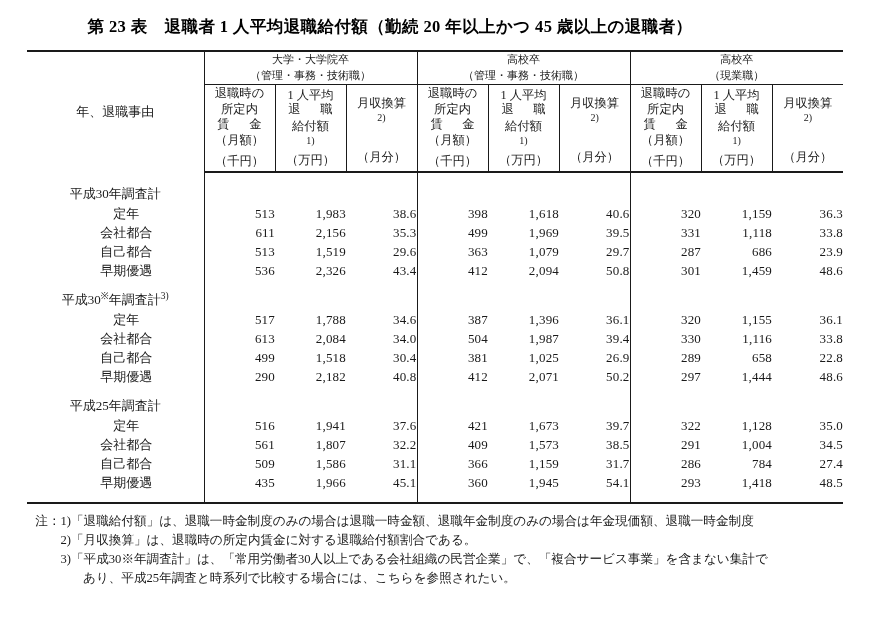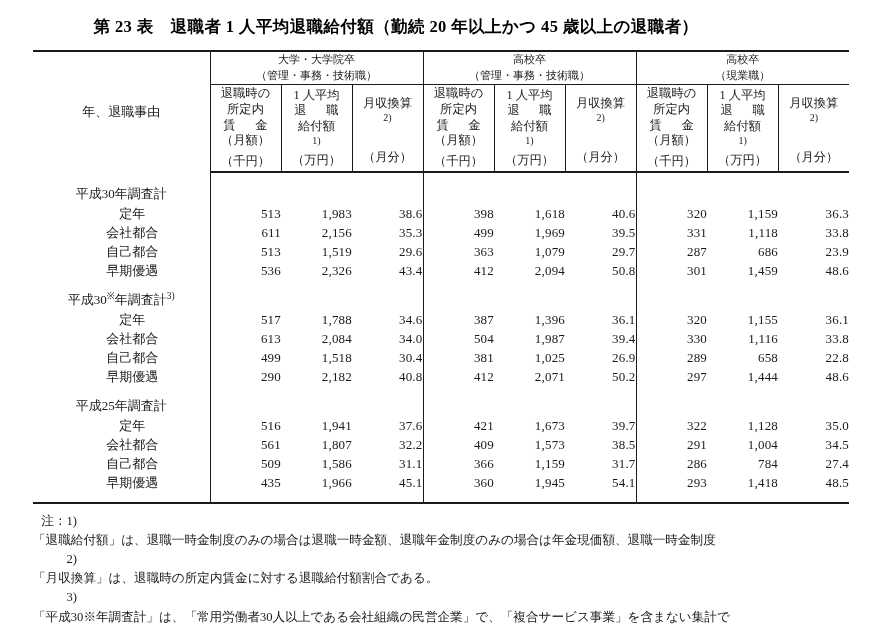--- a/index.html
+++ b/index.html
@@ -13,21 +13,20 @@
     font-family: "Liberation Serif", "DejaVu Serif", serif;
     color: #1a1a1a;
     overflow: hidden;
   }
 
   .page {
     position: relative;
     width: 780px;
     height: 628px;
     box-sizing: border-box;
-    margin-left: 6px;
   }
 
   
   .title {
     text-align: center;
     font-size: 16.5px;
     font-weight: bold;
     letter-spacing: 0.4px;
     padding-top: 16px;
     padding-bottom: 2px;
@@ -90,21 +89,21 @@
     height: 86px;
   }
   .sub-head .ln { display: block; white-space: nowrap; }
   .sub-head .sup { font-size: 10px; }
   .sub-head .unit {
     display: block;
     margin-top: 5px;
     white-space: nowrap;
   }
   .sub-head .spacer { display: block; height: 6px; }
-  .jw { letter-spacing: 0.30em; padding-left: 0.30em; }
+  .jw { letter-spacing: 0.30em; padding-left: 0.30em; font-family: Liberation Mono, monospace; }
 
   
   td.stub {
     text-align: center;
     font-size: 13px;
     padding-left: 8px;
     white-space: nowrap;
     line-height: 1.0;
   }
   td.stub.indent { padding-left: 22px; }
@@ -136,21 +135,20 @@
   
   .notes {
     margin: 8px 27px 0 27px;
     width: 816px;
     font-size: 12.6px;
     line-height: 1.52;
   }
   .note-row {
     display: flex;
     align-items: flex-start;
-    flex-direction: column;
   }
   .note-lead {
     flex: 0 0 auto;
     white-space: nowrap;
     text-align: right;
   }
   .note-lead.first { width: 44px; }
   .note-lead.rest  { width: 44px; }
   .note-body {
     flex: 1 1 auto;

